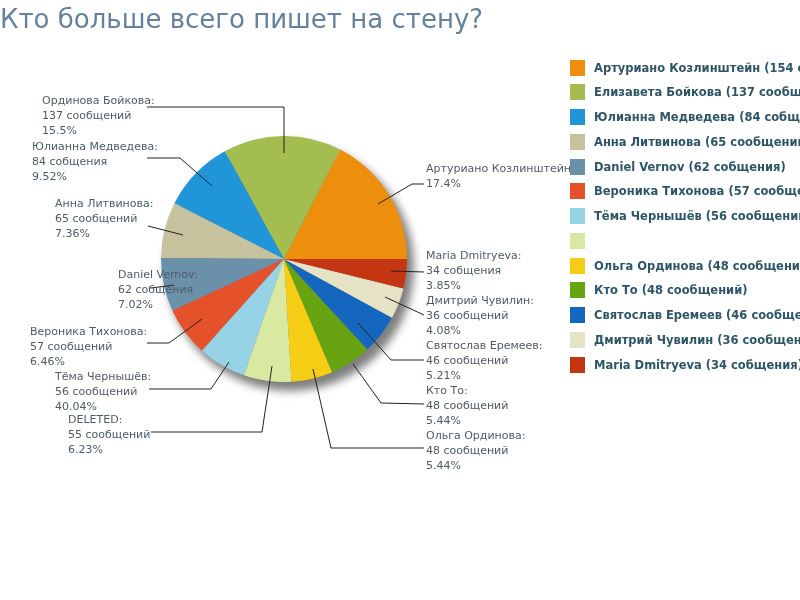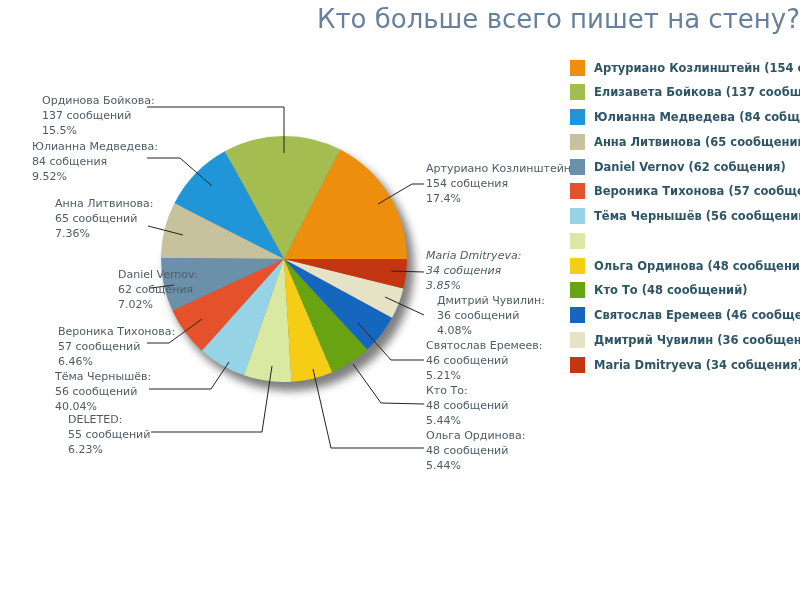--- a/index.html
+++ b/index.html
@@ -7,21 +7,21 @@
     position: relative;
     width: 800px;
     height: 600px;
     overflow: hidden;
     background: #ffffff;
     font-family: "DejaVu Sans", sans-serif;
   }
   #chart-title {
     position: absolute;
     left: 0; right: 0; top: 4px;
-    text-align: right;
+    text-align: left;
     font-size: 26px;
     font-weight: 400;
     color: #66819E;
     white-space: nowrap;
   }
   #pie-svg { position: absolute; left: 0; top: 0; }
   .callout {
     position: absolute;
     font-size: 11px;
     line-height: 15px;
@@ -84,21 +84,20 @@
       <polyline points="151,432 262,432 272,366" fill="none" stroke="#222222" stroke-width="1"></polyline>
       <polyline points="424,448 331,448 313,369" fill="none" stroke="#222222" stroke-width="1"></polyline>
       <polyline points="424,404 381,403 353,364" fill="none" stroke="#222222" stroke-width="1"></polyline>
       <polyline points="424,360 391,360 358,323" fill="none" stroke="#222222" stroke-width="1"></polyline>
       <polyline points="424,315 385,297" fill="none" stroke="#222222" stroke-width="1"></polyline>
       <polyline points="424,272 391,271" fill="none" stroke="#222222" stroke-width="1"></polyline>
     </svg>
   <div id="callouts">
       <div class="callout" style="left: 426px; top: 161px;">
         <div>Артуриано Козлинштейн:</div>
-        <div>154 собщения</div>
         <div>17.4%</div>
       </div>
       <div class="callout" style="left: 42px; top: 93px;">
         <div>Ординова Бойкова:</div>
         <div>137 сообщений</div>
         <div>15.5%</div>
       </div>
       <div class="callout" style="left: 32px; top: 139px;">
         <div>Юлианна Медведева:</div>
         <div>84 собщения</div>
@@ -107,21 +106,21 @@
       <div class="callout" style="left: 55px; top: 196px;">
         <div>Анна Литвинова:</div>
         <div>65 сообщений</div>
         <div>7.36%</div>
       </div>
       <div class="callout" style="left: 72px; top: 267px; margin-left: 46px;">
         <div>Daniel Vernov:</div>
         <div>62 собщения</div>
         <div>7.02%</div>
       </div>
-      <div class="callout" style="left: 30px; top: 324px; margin-left: 28px;">
+      <div class="callout" style="left: 30px; top: 324px;">
         <div>Вероника Тихонова:</div>
         <div>57 сообщений</div>
         <div>6.46%</div>
       </div>
       <div class="callout" style="left: 55px; top: 369px;">
         <div>Тёма Чернышёв:</div>
         <div>56 сообщений</div>
         <div>40.04%</div>
       </div>
       <div class="callout" style="left: 68px; top: 412px;">
@@ -137,26 +136,26 @@
       <div class="callout" style="left: 426px; top: 383px;">
         <div>Кто То:</div>
         <div>48 сообщений</div>
         <div>5.44%</div>
       </div>
       <div class="callout" style="left: 426px; top: 338px;">
         <div>Святослав Еремеев:</div>
         <div>46 сообщений</div>
         <div>5.21%</div>
       </div>
-      <div class="callout" style="left: 426px; top: 293px; margin-left: 11px;">
+      <div class="callout" style="left: 426px; top: 293px;">
         <div>Дмитрий Чувилин:</div>
         <div>36 сообщений</div>
         <div>4.08%</div>
       </div>
-      <div class="callout" style="left: 426px; top: 248px; font-style: italic;">
+      <div class="callout" style="left: 426px; top: 248px;">
         <div>Maria Dmitryeva:</div>
         <div>34 собщения</div>
         <div>3.85%</div>
       </div>
     </div>
   <div id="legend">
       <div class="legend-row" style="top: 57px;"><span class="legend-swatch" style="background: rgb(238, 142, 13);"></span><span class="legend-label">Артуриано Козлинштейн (154 собщения)</span></div>
       <div class="legend-row" style="top: 81.75px;"><span class="legend-swatch" style="background: rgb(163, 189, 81);"></span><span class="legend-label">Елизавета Бойкова (137 сообщений)</span></div>
       <div class="legend-row" style="top: 106.5px;"><span class="legend-swatch" style="background: rgb(32, 149, 216);"></span><span class="legend-label">Юлианна Медведева (84 собщения)</span></div>
       <div class="legend-row" style="top: 131.25px;"><span class="legend-swatch" style="background: rgb(198, 194, 158);"></span><span class="legend-label">Анна Литвинова (65 сообщений)</span></div>

